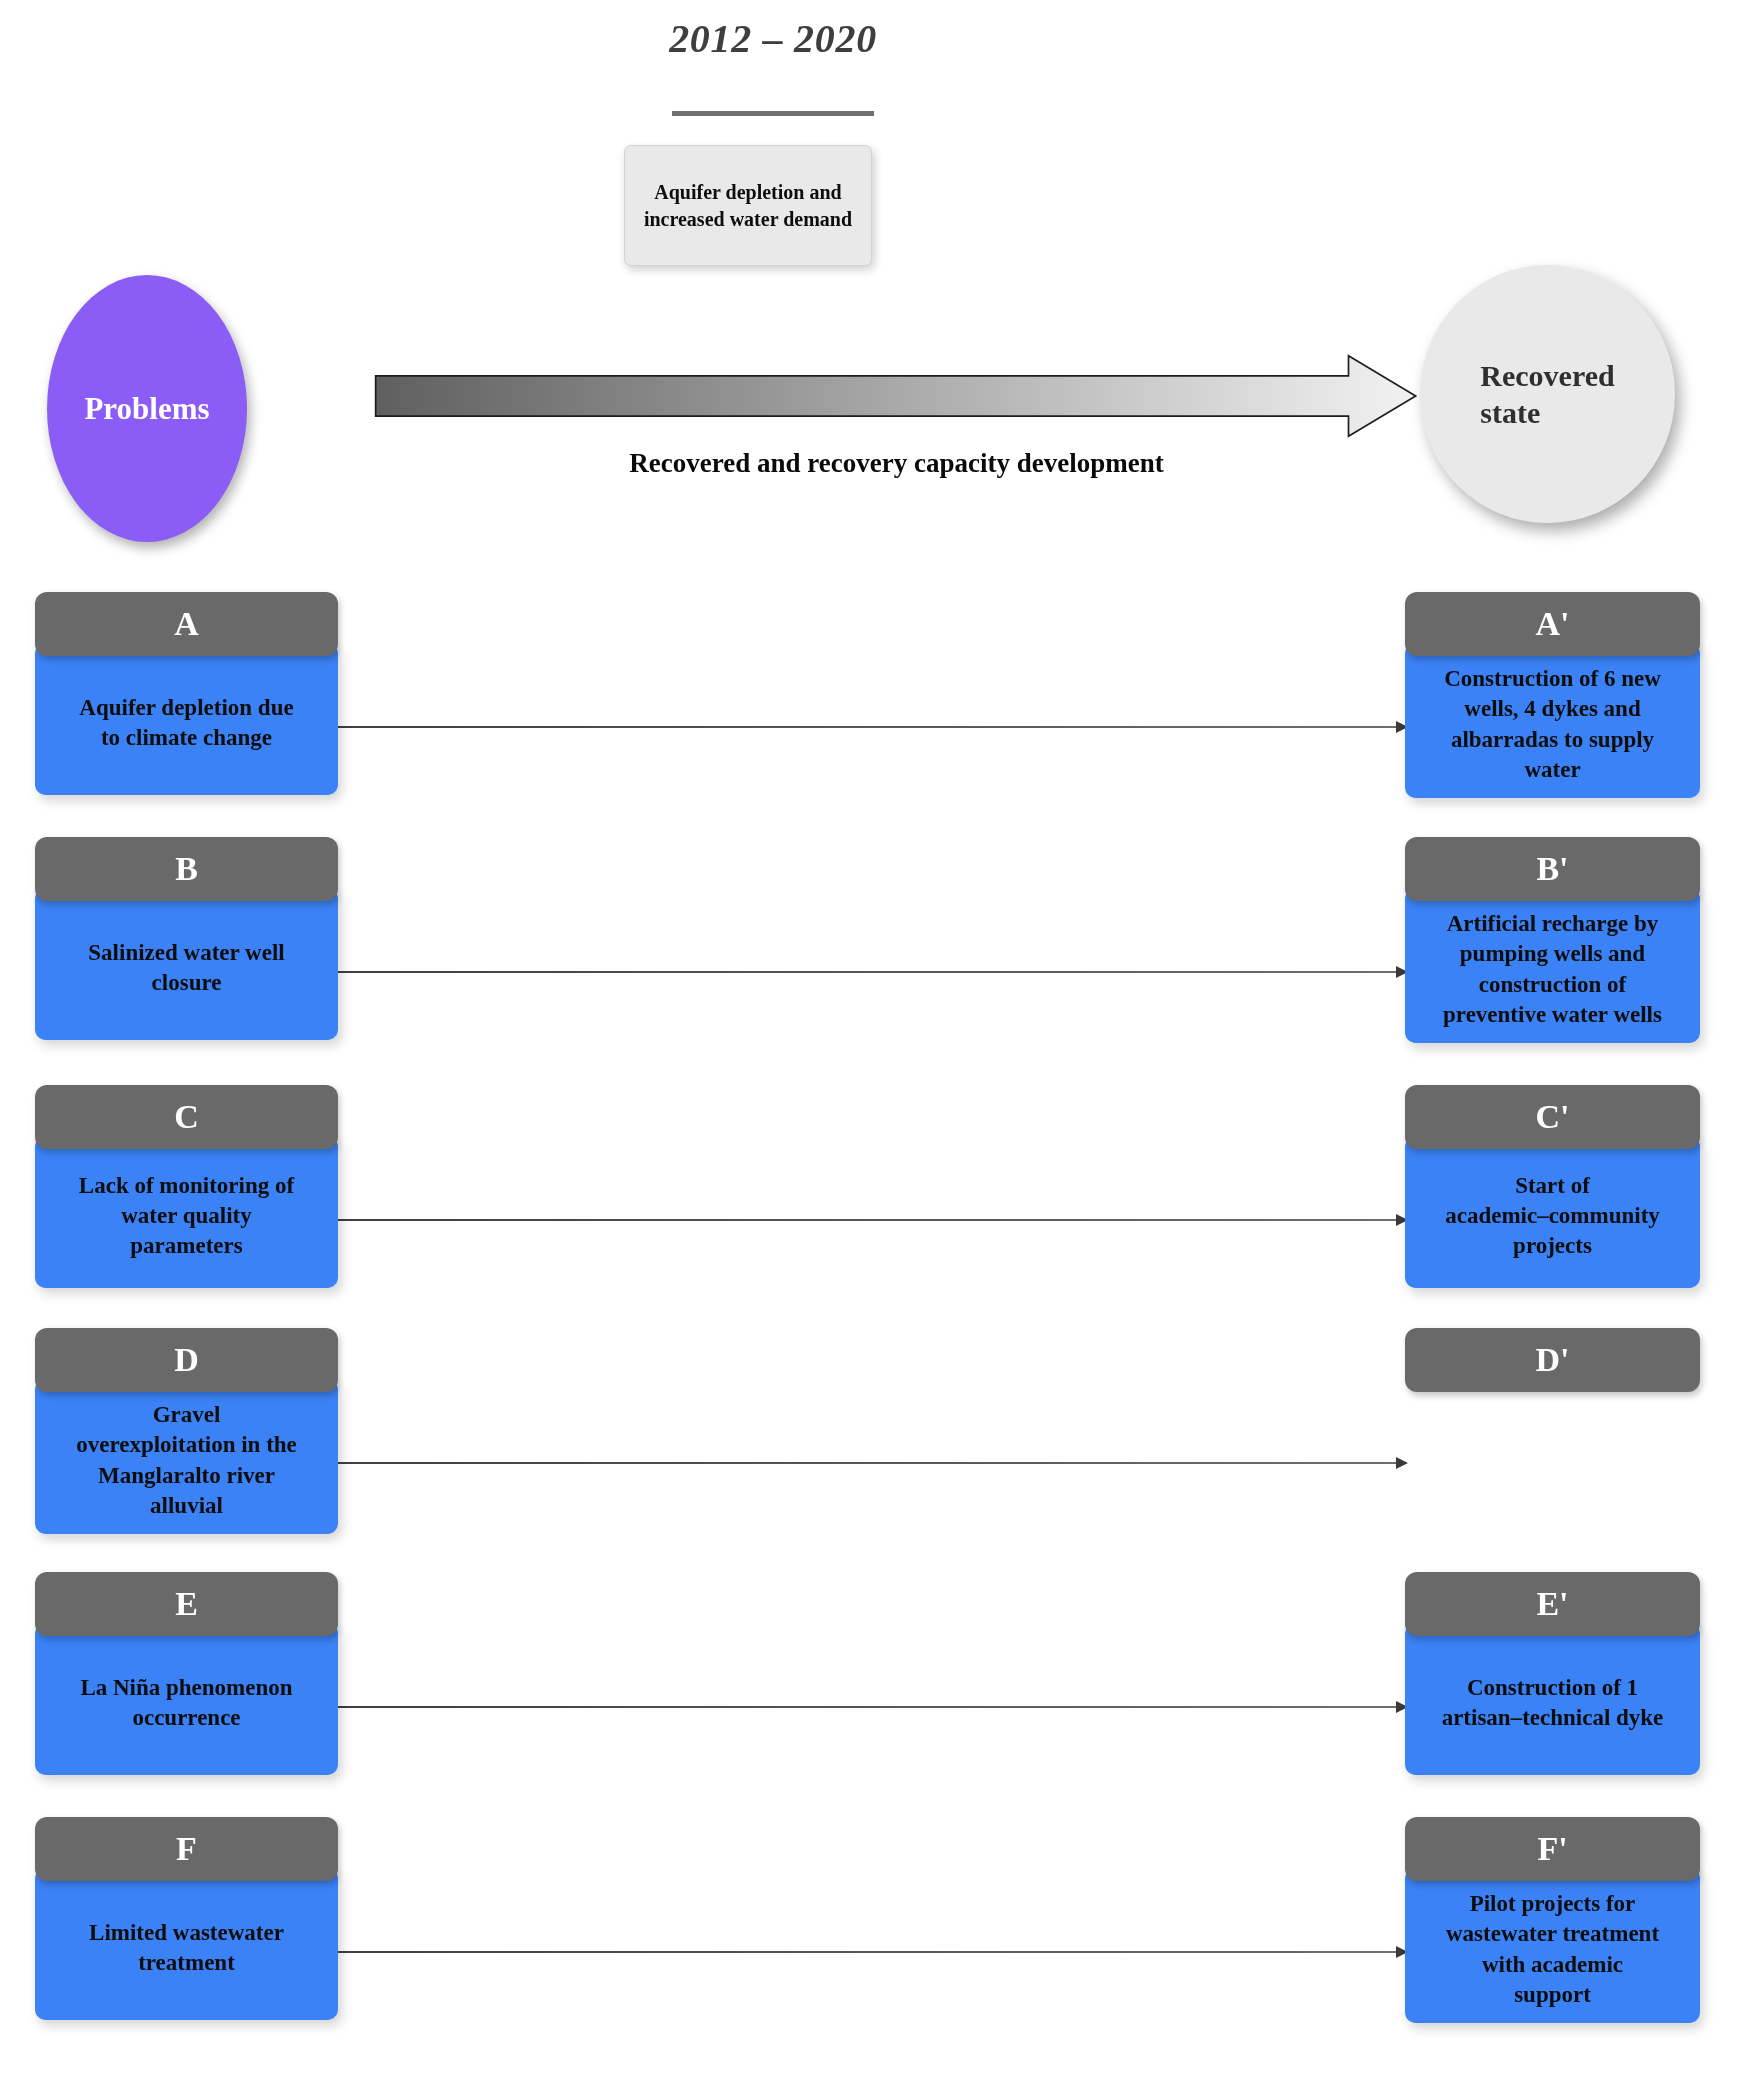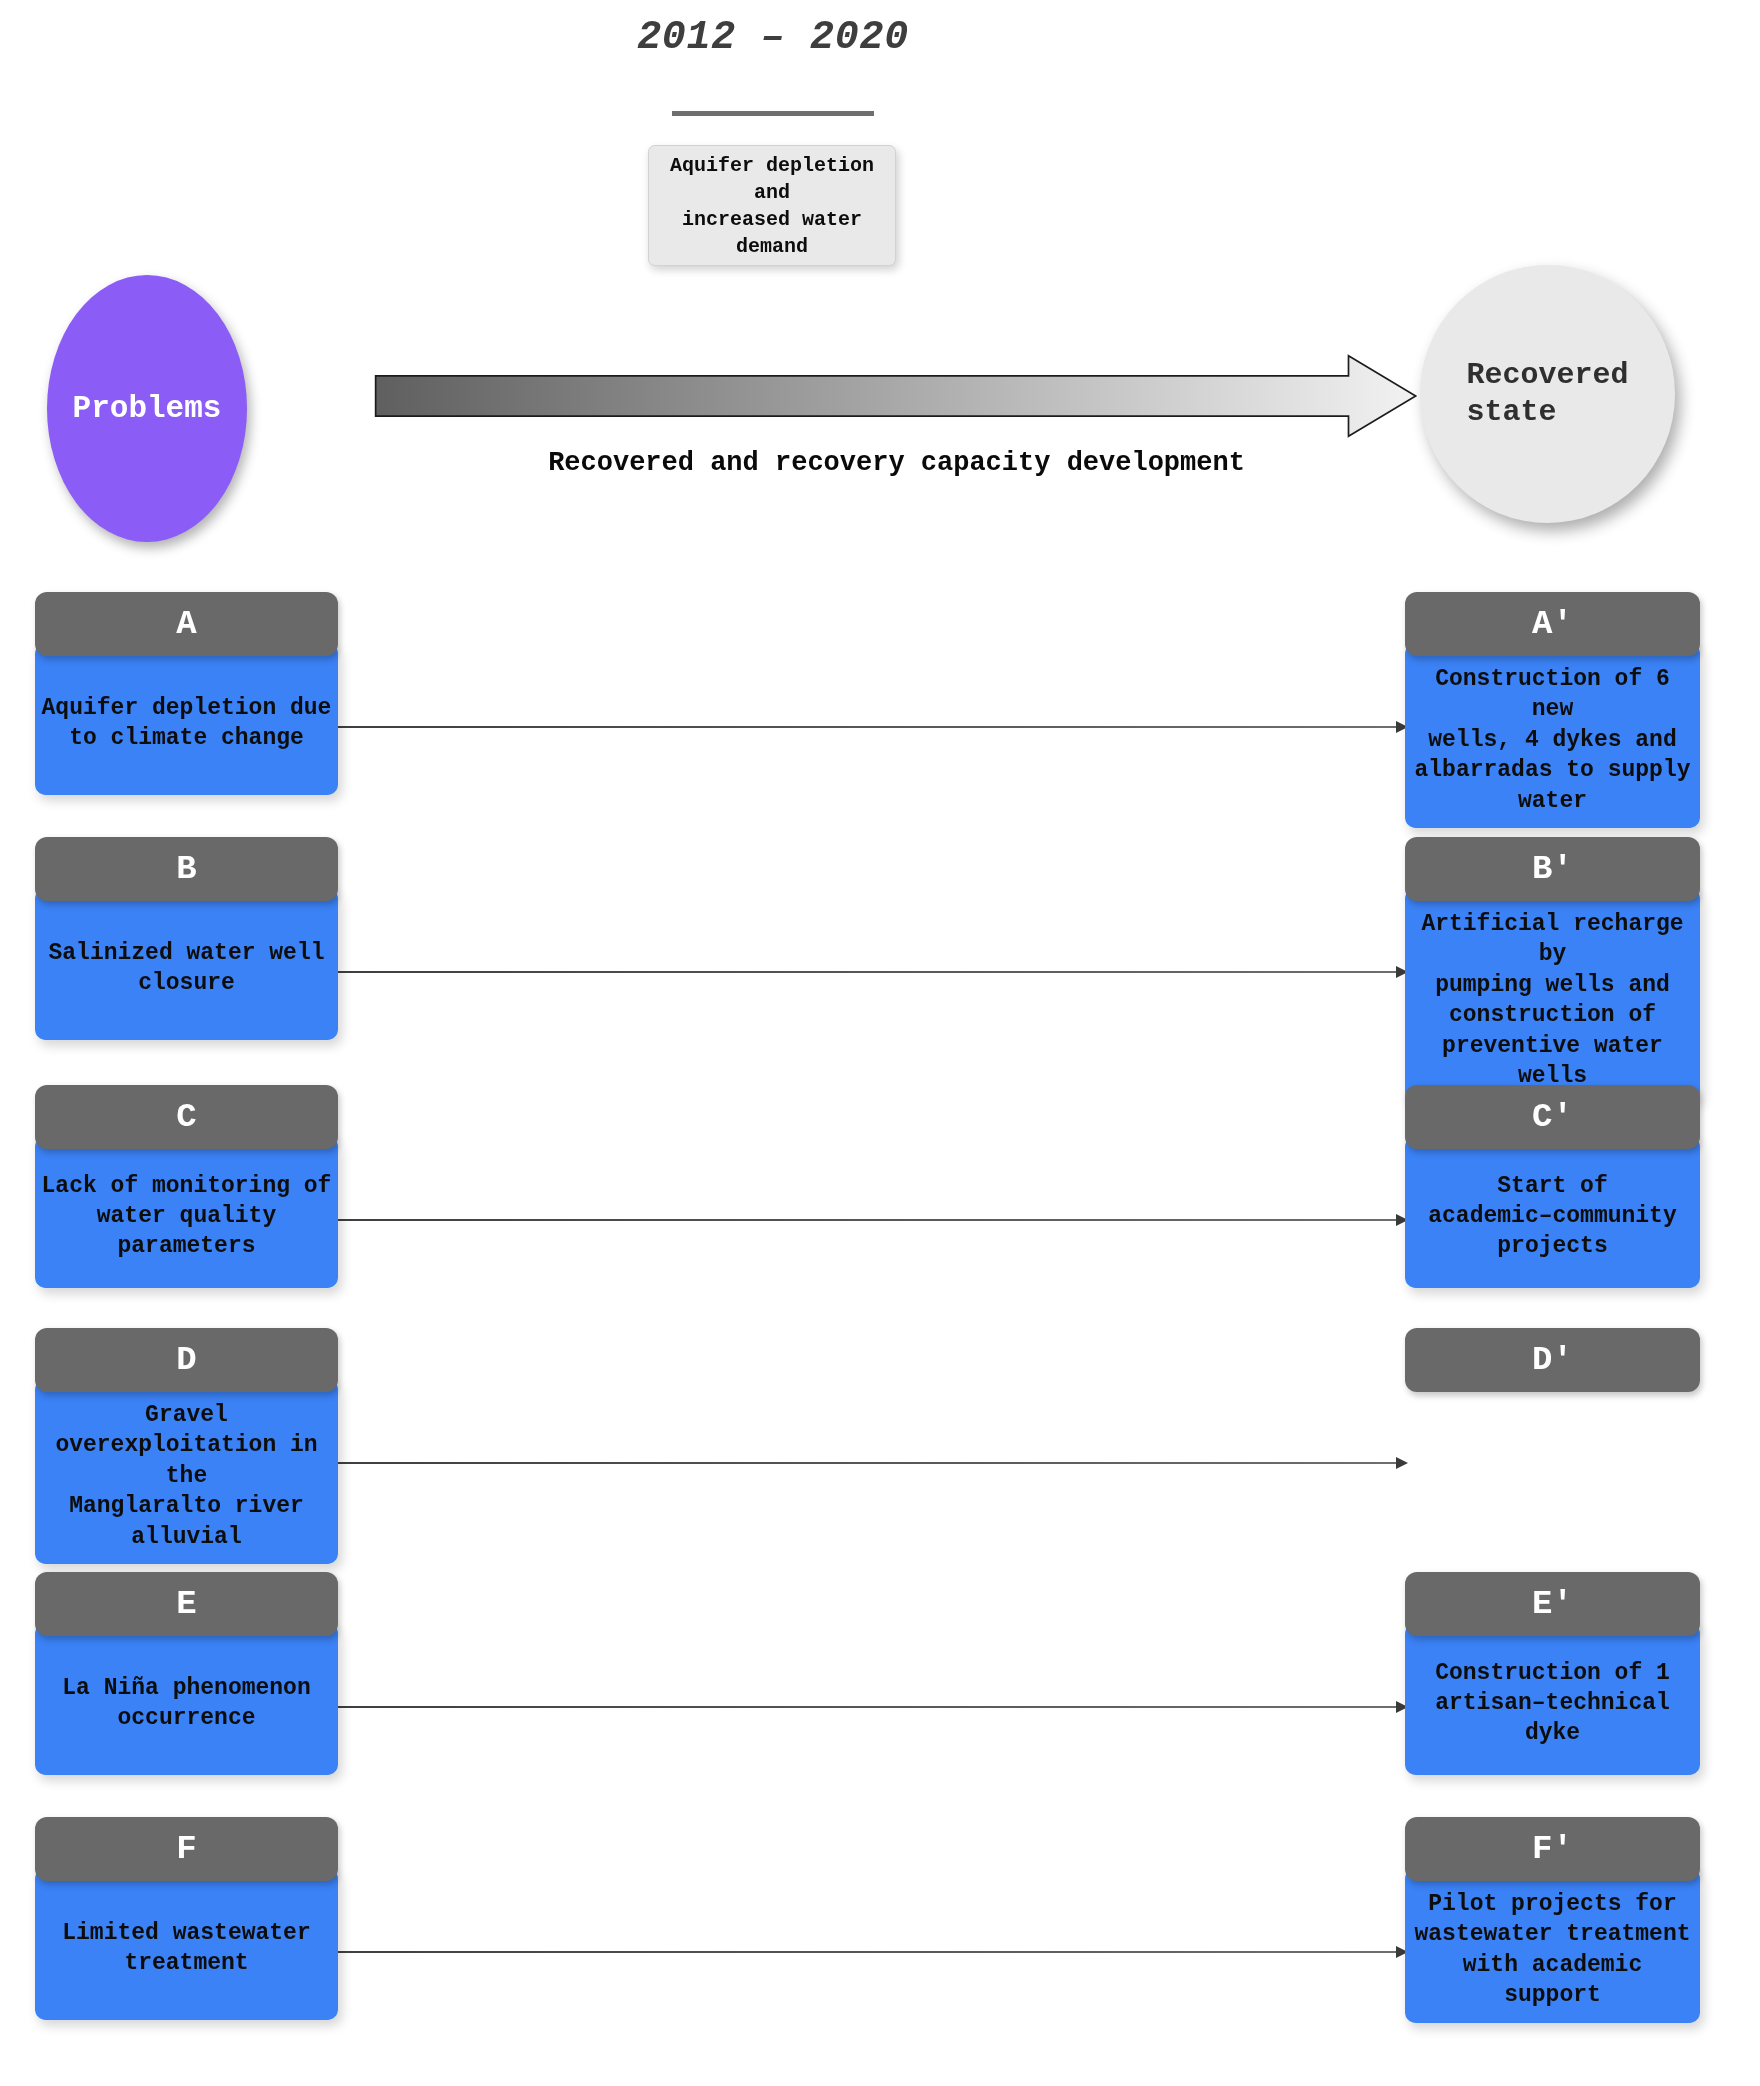--- a/index.html
+++ b/index.html
@@ -1,37 +1,37 @@
 <!DOCTYPE html>
 <html style="font-size:10.8px"><head>
 <meta charset="utf-8">
 <style>
   html,body { margin:0; padding:0; background:#ffffff; }
   .canvas {
     position:relative;
     width:1761px; height:2087px;
     background:#ffffff;
-    font-family:Liberation Mono, monospace;
+    font-family:Liberation Serif, serif;
     font-weight:700;
     color:#0d0d0d;
     overflow:hidden;
   }
   
   .title {
     position:absolute; left:571px; top:15px; width:404px;
     text-align:center;
     font-size:40px; font-style:italic; font-weight:700;
     color:#3e3e3e; letter-spacing:0.7px;
   }
   .title-underline {
     position:absolute; left:672px; top:111px; width:202px; height:4.7px;
     background:#6f6f6f;
   }
   .cause-box {
-    position:absolute; left:648px; top:145px; width:248px; height:121px;
+    position:absolute; left:624px; top:145px; width:248px; height:121px;
     box-sizing:border-box;
     background:#e9e9e9;
     border:1.3px solid #d2d2d2;
     border-radius:6.7px;
     box-shadow:2.7px 4px 8px rgba(0,0,0,0.18);
     display:flex; align-items:center; justify-content:center;
     text-align:center; white-space:pre-line;
     font-size:20px; line-height:1.35;
   }
   .circle {

